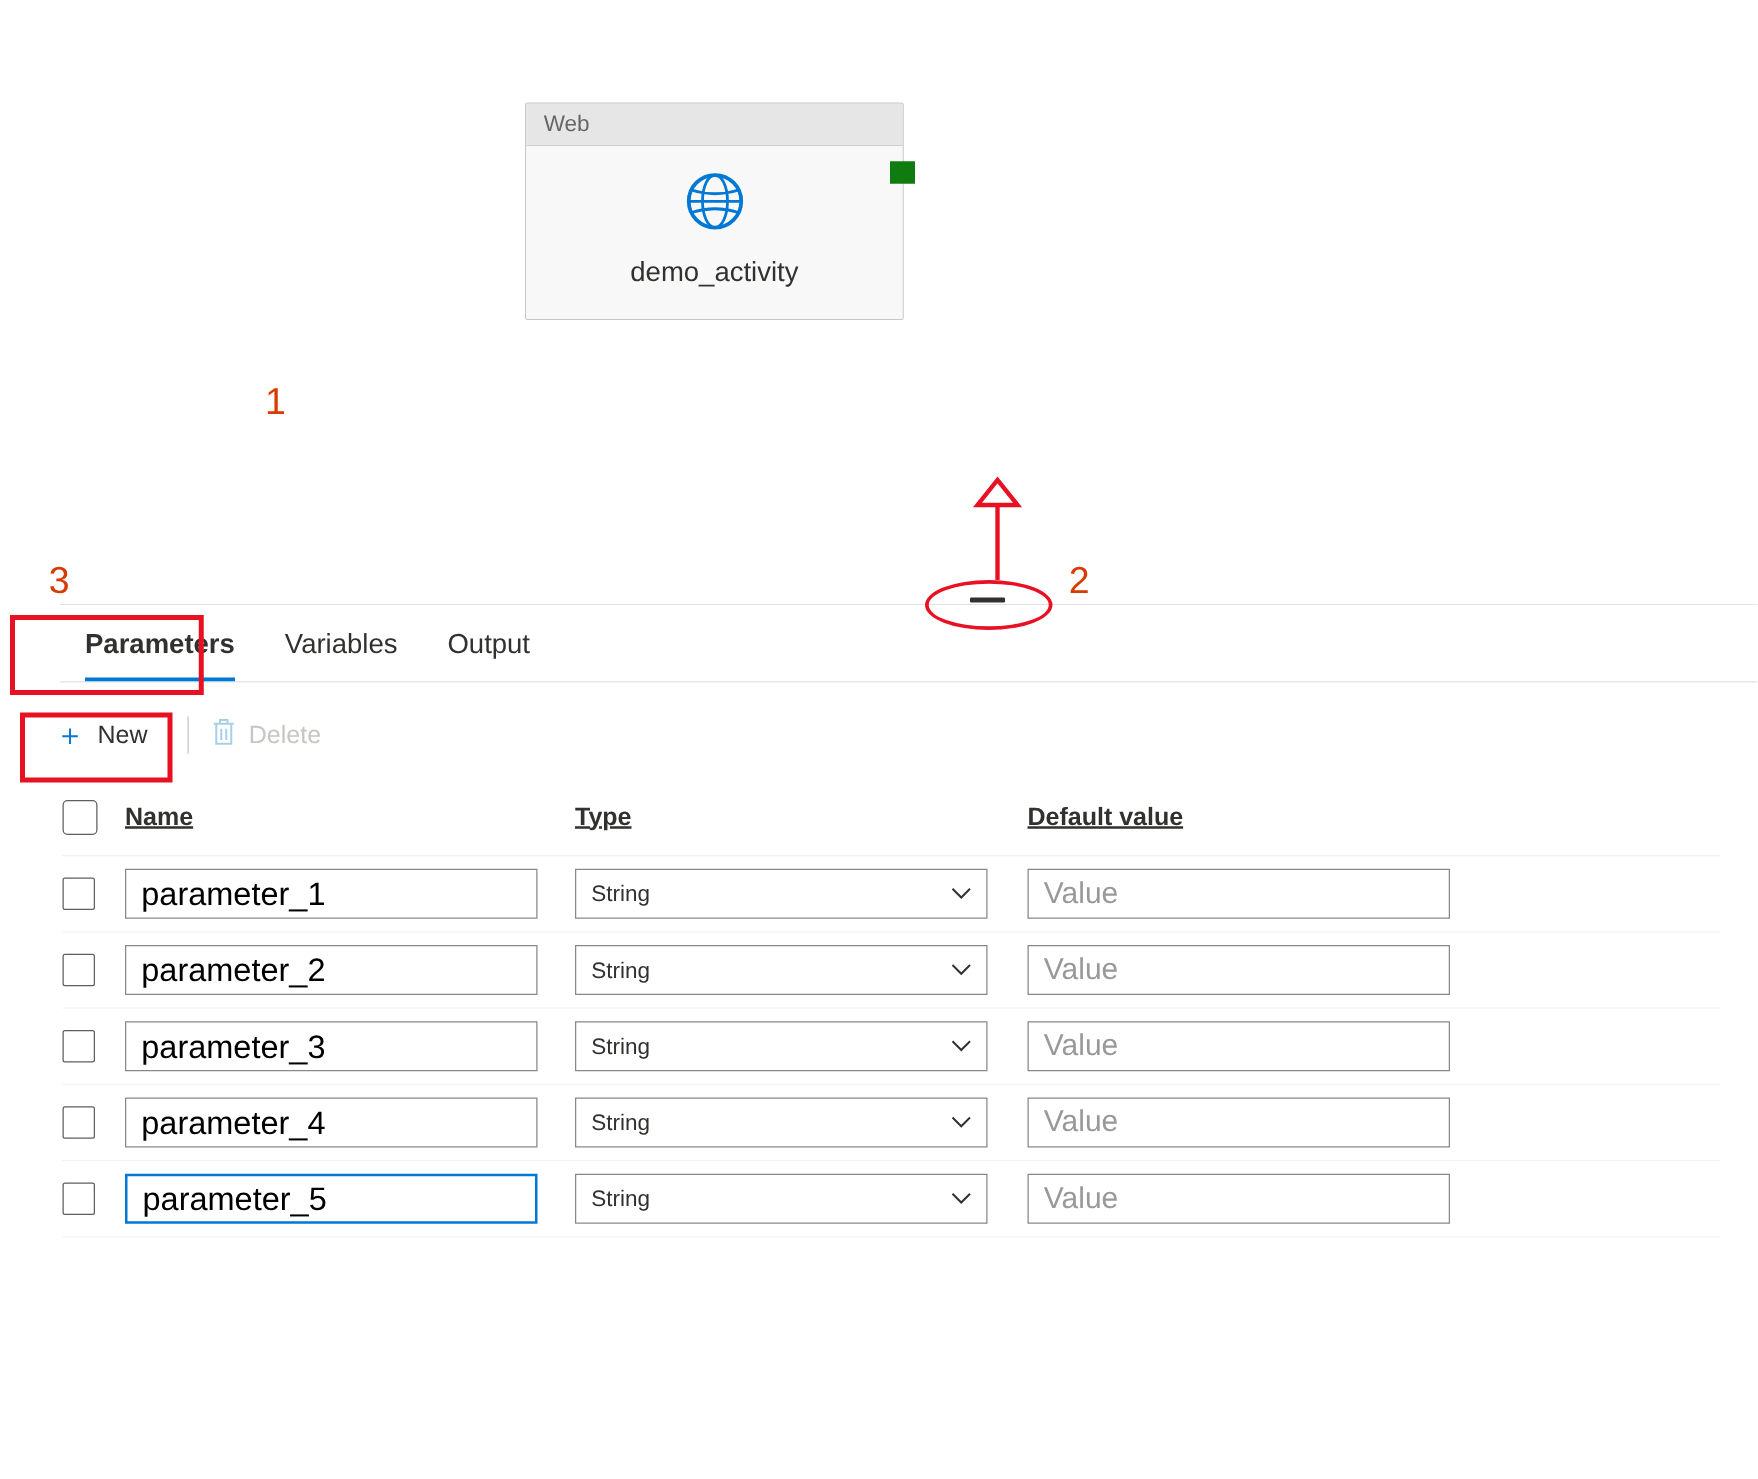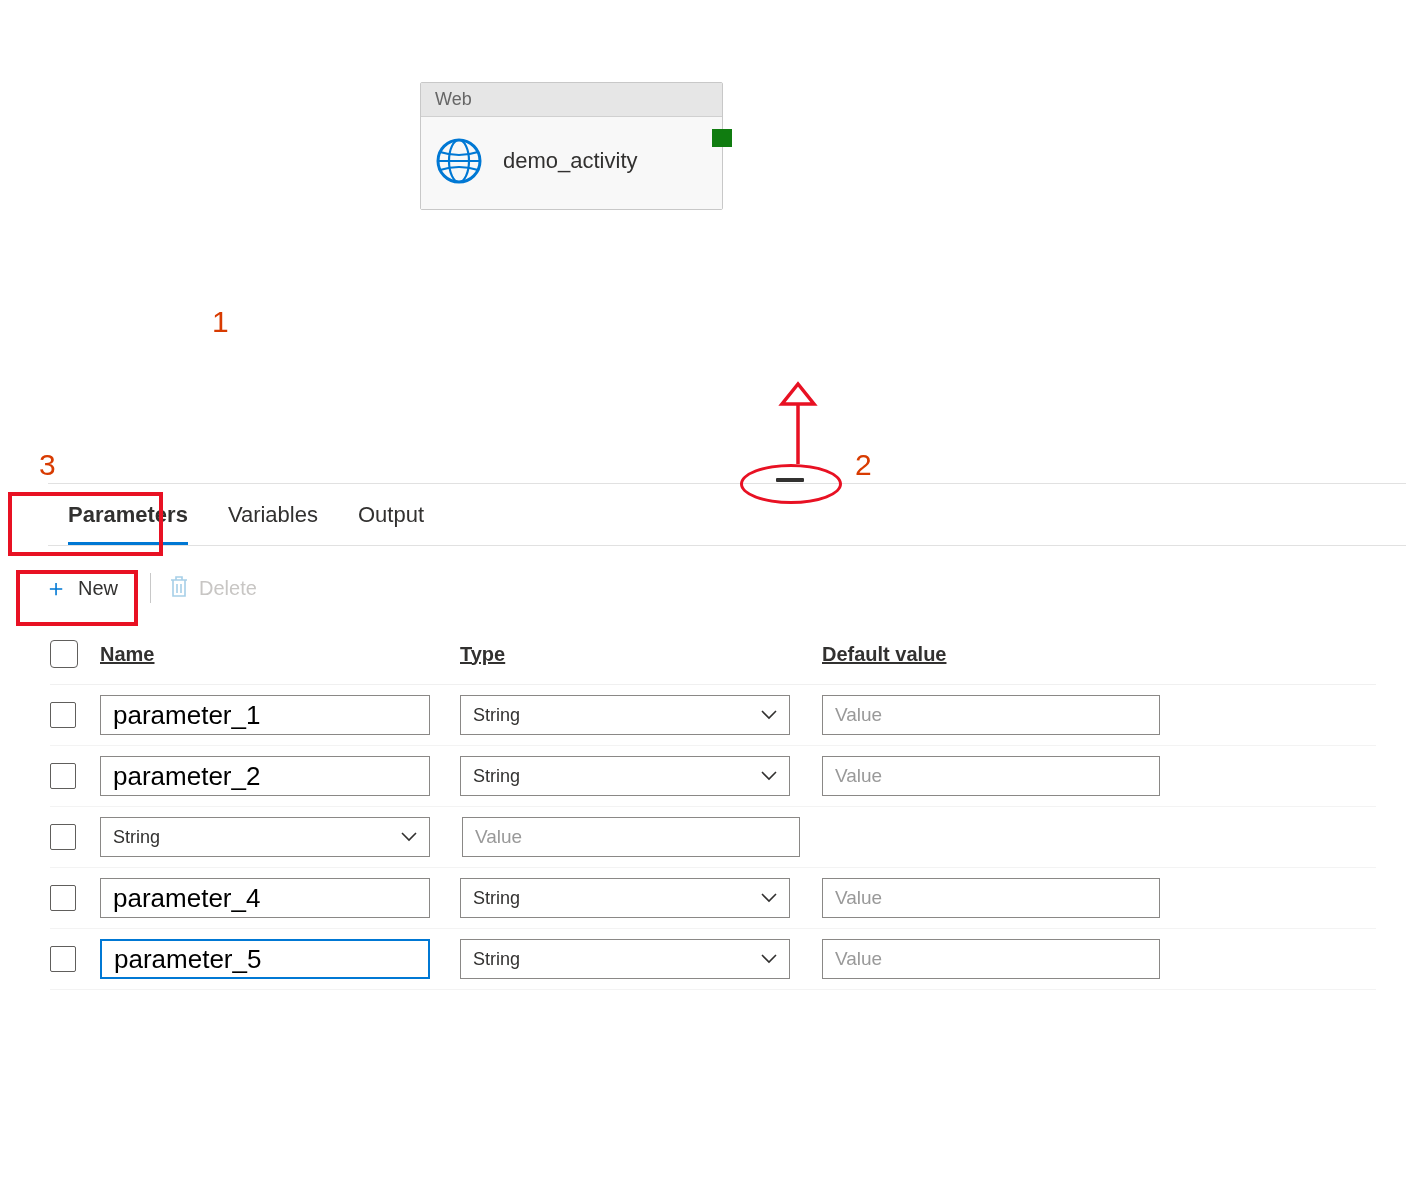--- a/index.html
+++ b/index.html
@@ -37,20 +37,21 @@
       color: #666666;
       border-bottom: 1px solid #d0d0d0;
     }
     .activity-body {
       background: #f8f8f8;
       padding: 20px 14px 24px 14px;
       display: flex;
       align-items: center;
       gap: 20px;
       position: relative;
+      flex-direction: column;
     }
     .globe-icon-wrap {
       width: 48px;
       height: 48px;
       display: flex;
       align-items: center;
       justify-content: center;
     }
     .activity-name {
       font-size: 22px;
@@ -224,21 +225,21 @@
       cursor: pointer;
     }
     .chevron {
       font-size: 14px;
     }
     .input-value {
       width: 338px;
       height: 40px;
       border: 1px solid #8a8886;
       padding: 0 12px;
-      font-size: 19px;
+      font-size: 24px;
       font-family: inherit;
       color: #323130;
     }
     .input-value::placeholder { color: #999999; }
   </style>
 </head>
 <body>
 
 <div class="canvas-area">
   <div class="activity-node">
@@ -331,20 +332,21 @@
                 <path d="M1 1 L8 8 L15 1" fill="none" stroke="#323130" stroke-width="1.6"></path>
               </svg></span>
           </div>
         </div>
         <div class="col-value"><input class="input-value" placeholder="Value" style=""></div>
       </div>
       <div class="table-row">
         <div class="col-check">
           <div class="checkbox"></div>
         </div>
+        <div class="col-name"><input class="input-name" value="parameter_3" style=""></div>
         <div class="col-type">
           <div class="select-type">
             <span>String</span>
             <span class="chevron"><svg width="16" height="10" viewBox="0 0 16 10">
                 <path d="M1 1 L8 8 L15 1" fill="none" stroke="#323130" stroke-width="1.6"></path>
               </svg></span>
           </div>
         </div>
         <div class="col-value"><input class="input-value" placeholder="Value" style=""></div>
       </div>

